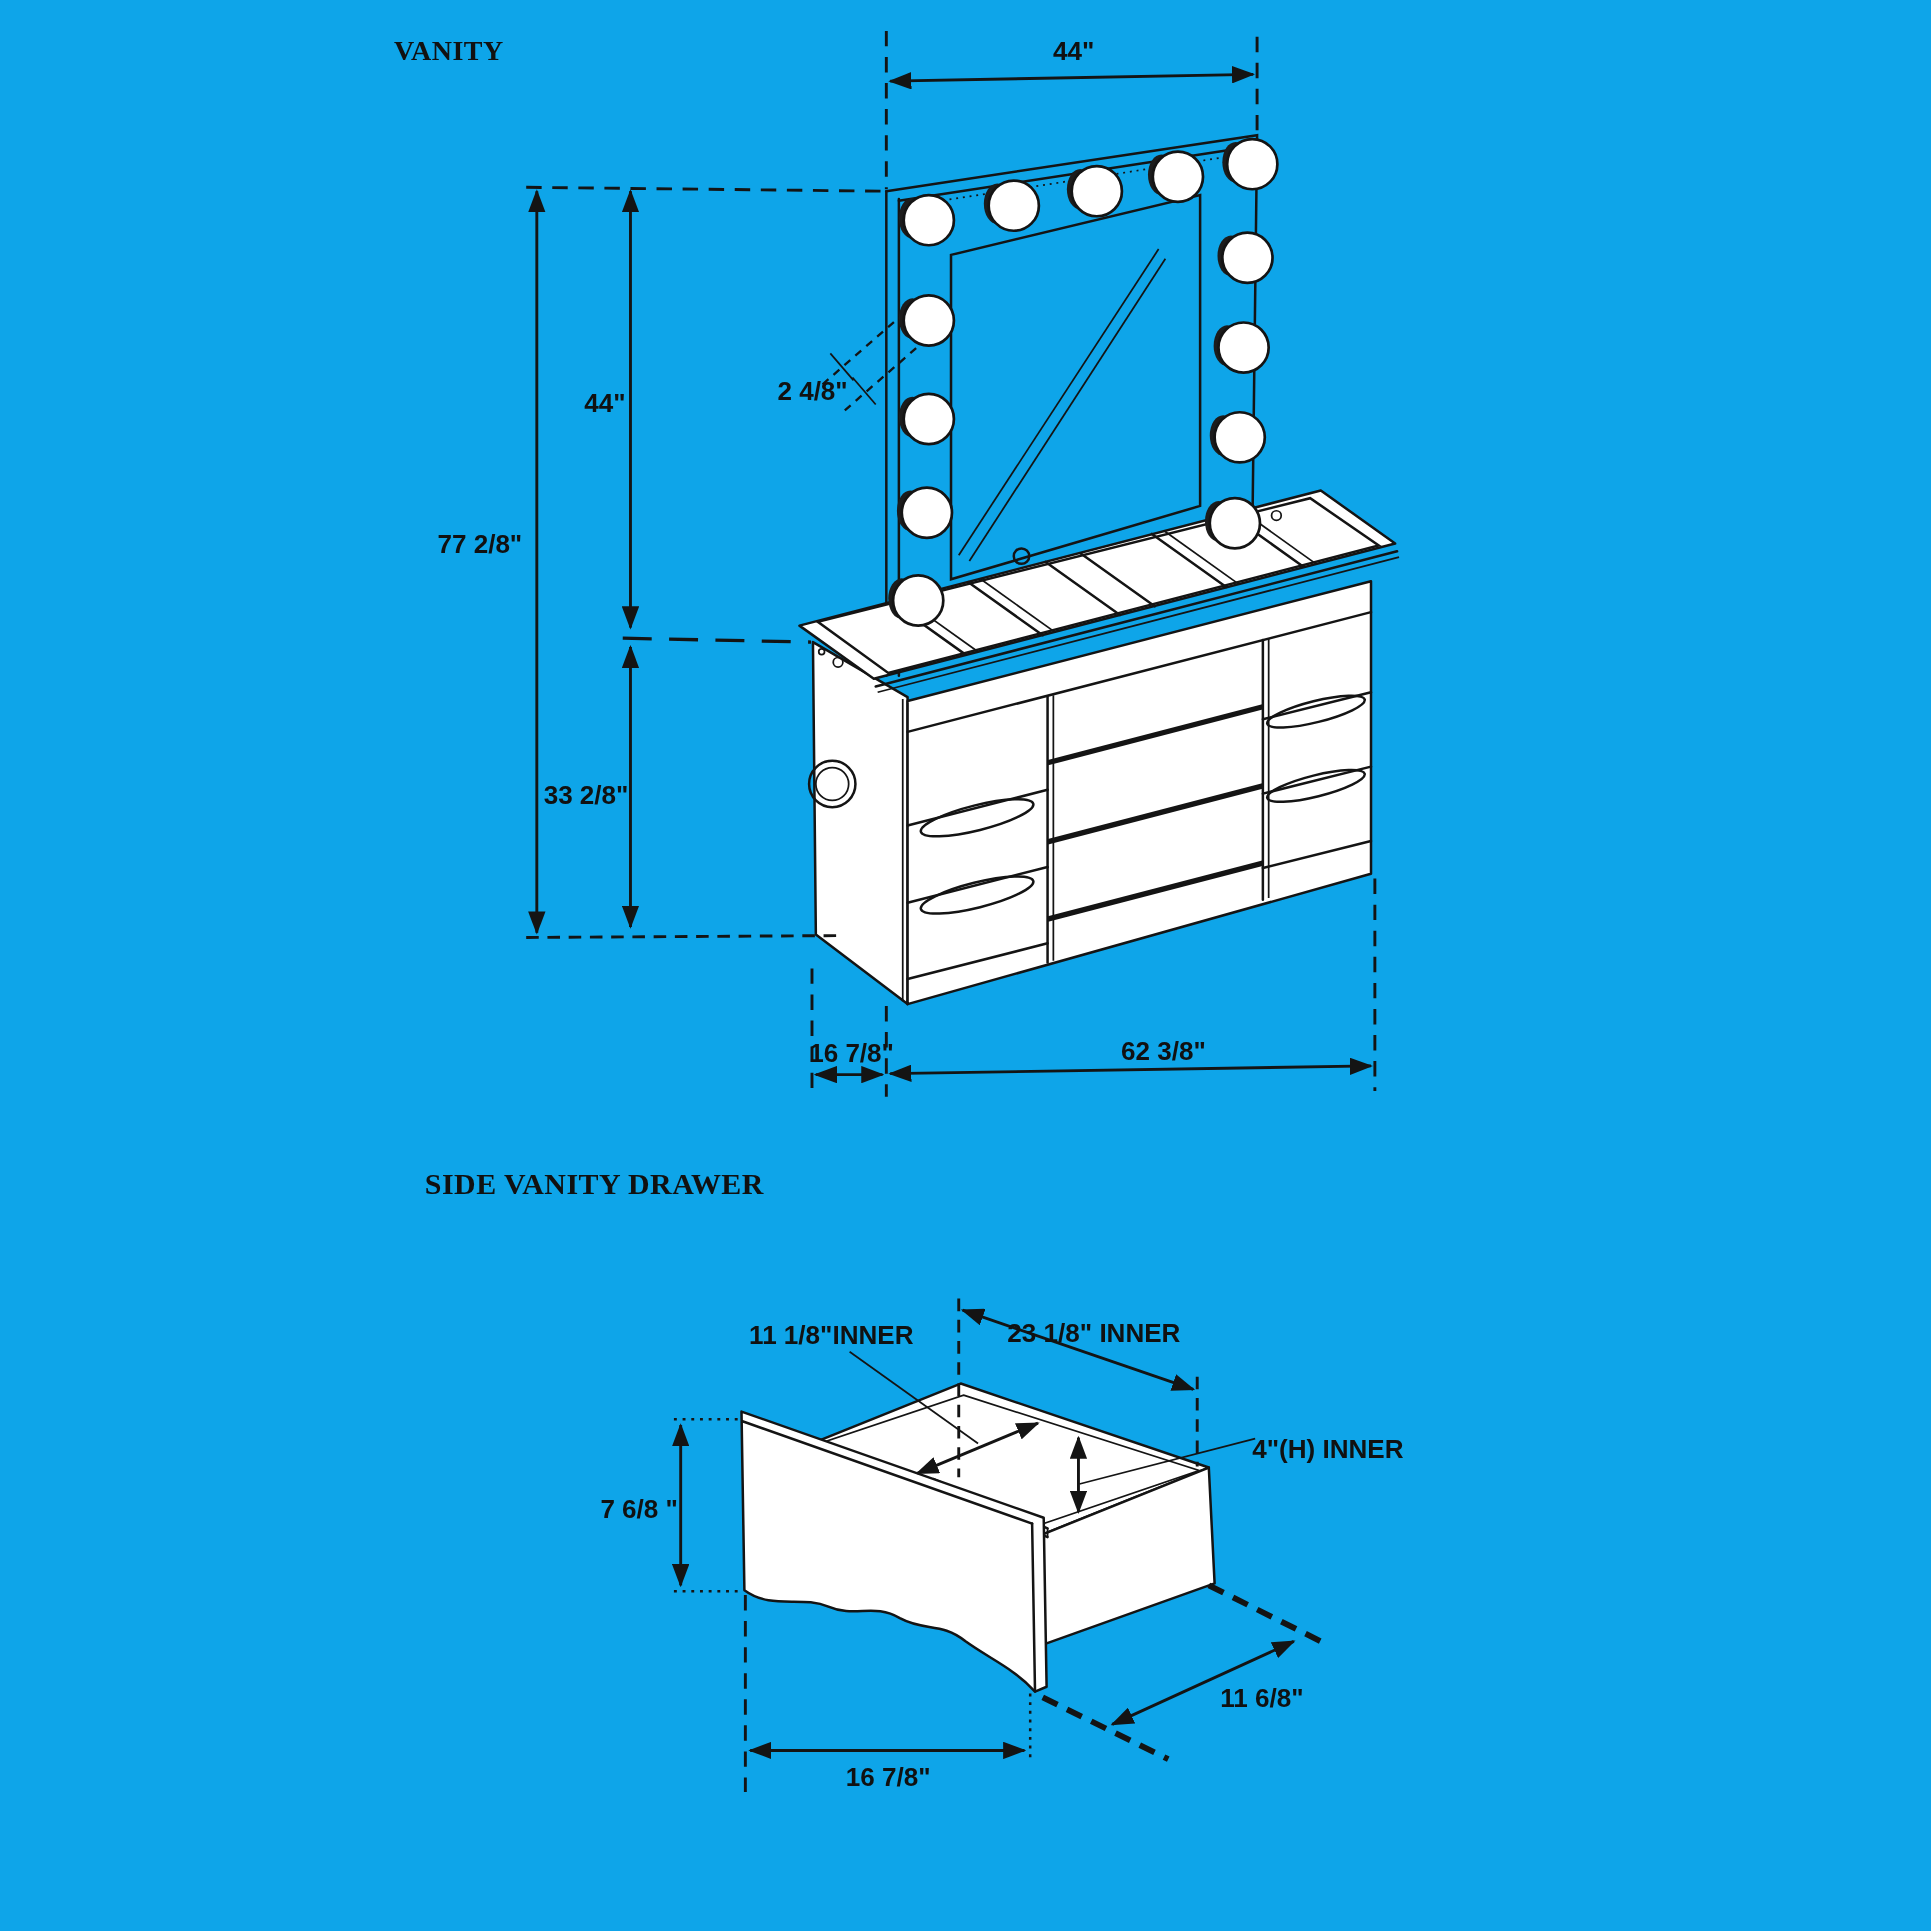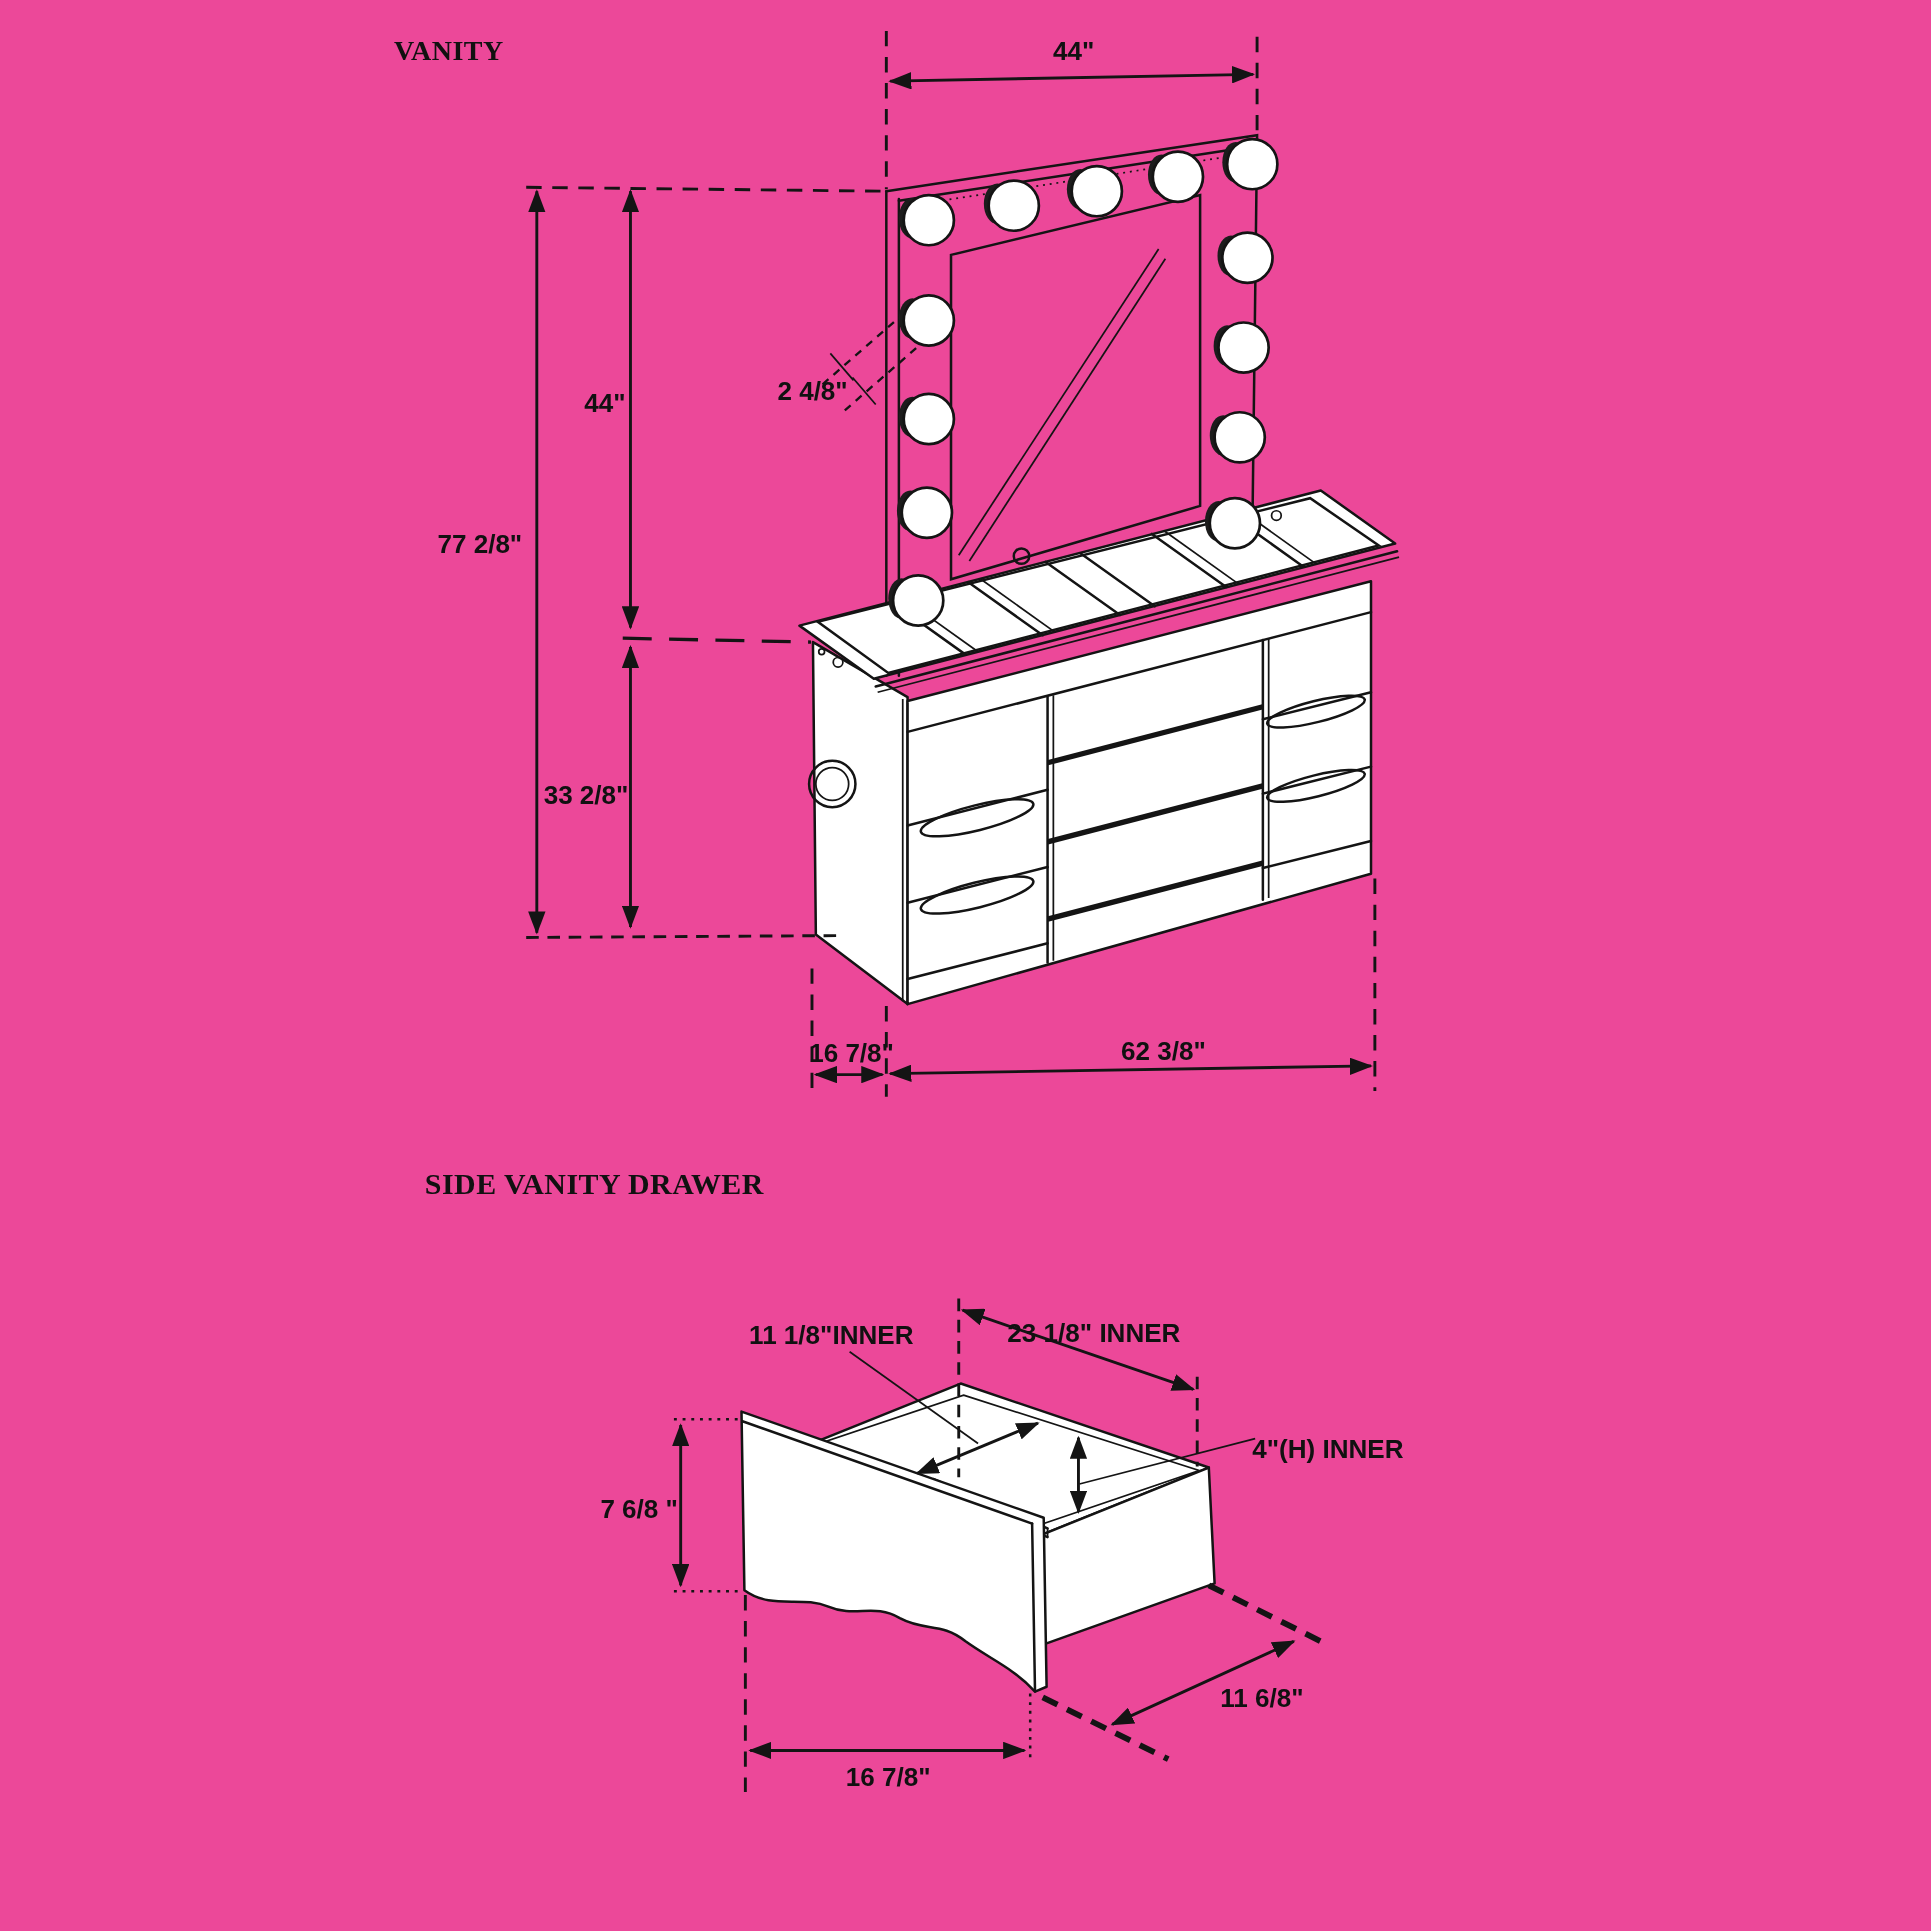--- a/index.html
+++ b/index.html
@@ -1,16 +1,16 @@
 <!DOCTYPE html>
 <html><head>
 <meta charset="utf-8">
 <style>
   html,body{margin:0;padding:0;background:#ffffff;}
-  .stage{position:relative;width:1931px;height:1931px;background:#ec4899;overflow:hidden;}
+  .stage{position:relative;width:1931px;height:1931px;background:#0ea5e9;overflow:hidden;}
   svg{display:block;}
   .ln{stroke:#141414;stroke-width:2.6;fill:none;stroke-linecap:round;}
   .lnthin{stroke:#141414;stroke-width:1.8;fill:none;}
   .wfill{fill:#ffffff;stroke:#141414;stroke-width:2.6;stroke-linejoin:round;}
   .dimln{stroke:#141414;stroke-width:3;fill:none;}
   .dash-ext{stroke:#141414;stroke-width:3;fill:none;stroke-dasharray:16 11;}
   .dash-long{stroke:#141414;stroke-width:3.4;fill:none;stroke-dasharray:30 18;}
   .dash-med{stroke:#141414;stroke-width:3;fill:none;stroke-dasharray:13 9;}
   .dash-dot{stroke:#141414;stroke-width:2.6;fill:none;stroke-dasharray:3 6;}
   .dash-thick{stroke:#141414;stroke-width:6;fill:none;stroke-dasharray:17 11;}

